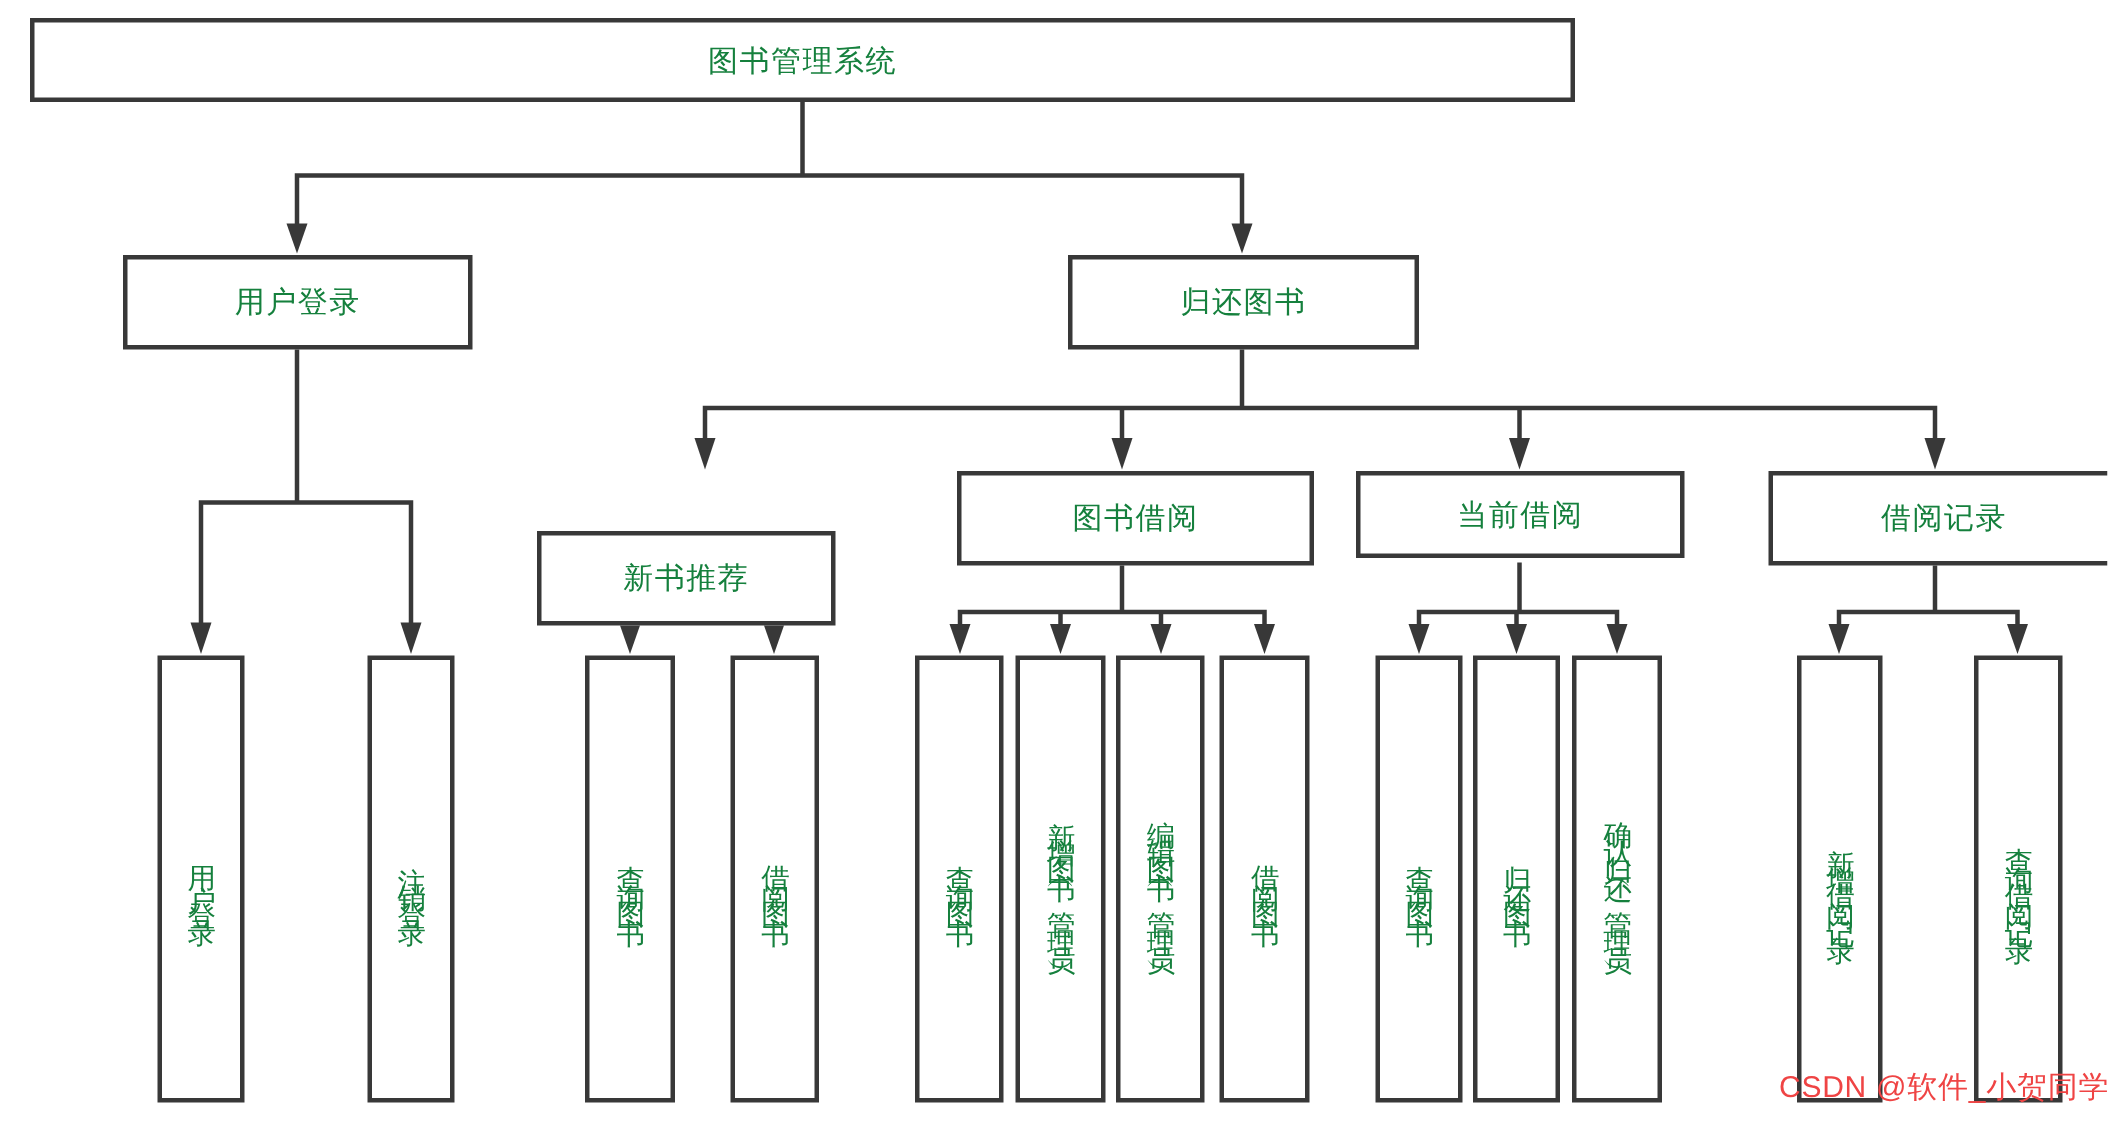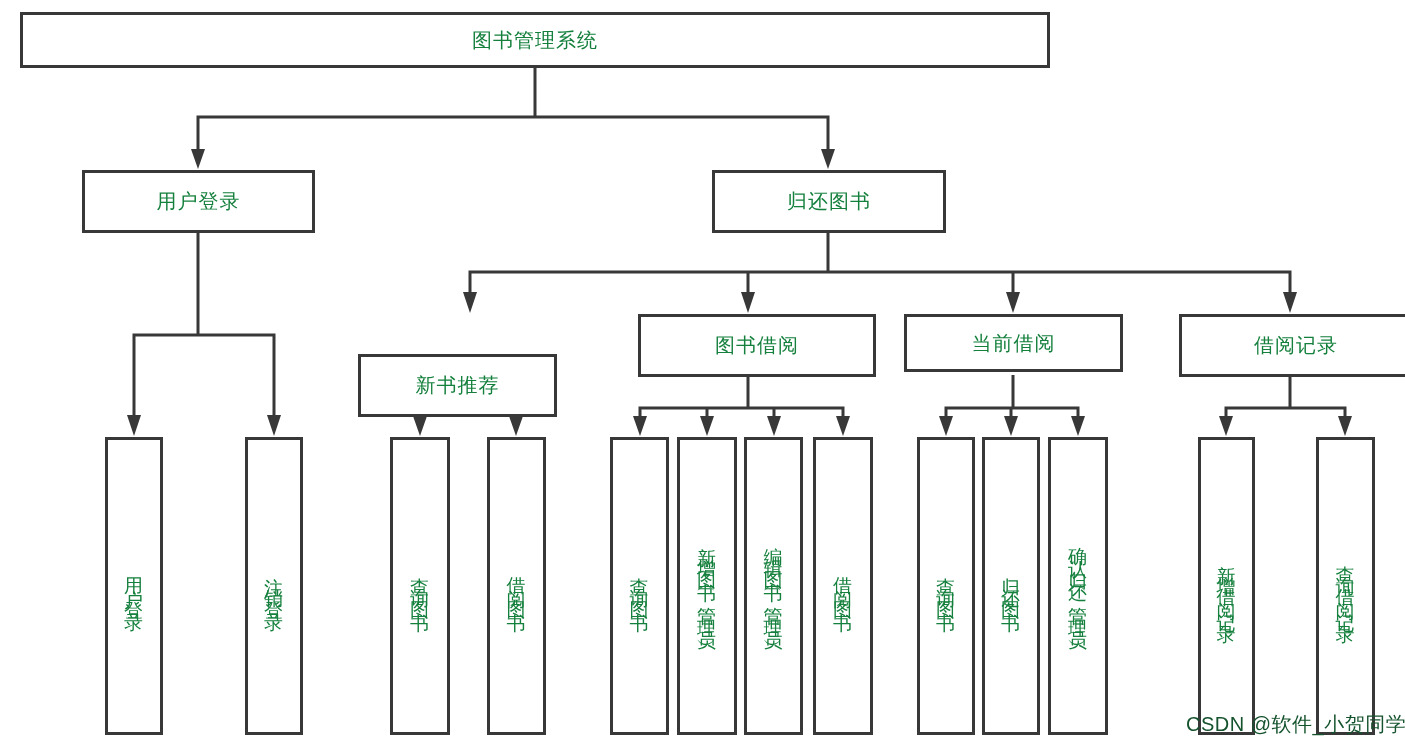--- a/index.html
+++ b/index.html
@@ -44,21 +44,21 @@
     top: 0;
     width: 1405px;
     height: 747px;
     pointer-events: none;
   }
   .watermark {
     position: absolute;
     left: 1186px;
     top: 711px;
     font-size: 20px;
-    color: #14532d;
+    color: #ef4444;
     letter-spacing: 0.5px;
     white-space: nowrap;
   }
 </style>
 </head>
 <body>
 
 <div class="canvas">
 
   <svg class="connectors" width="1405" height="747" viewBox="0 0 1405 747" xmlns="http://www.w3.org/2000/svg">

